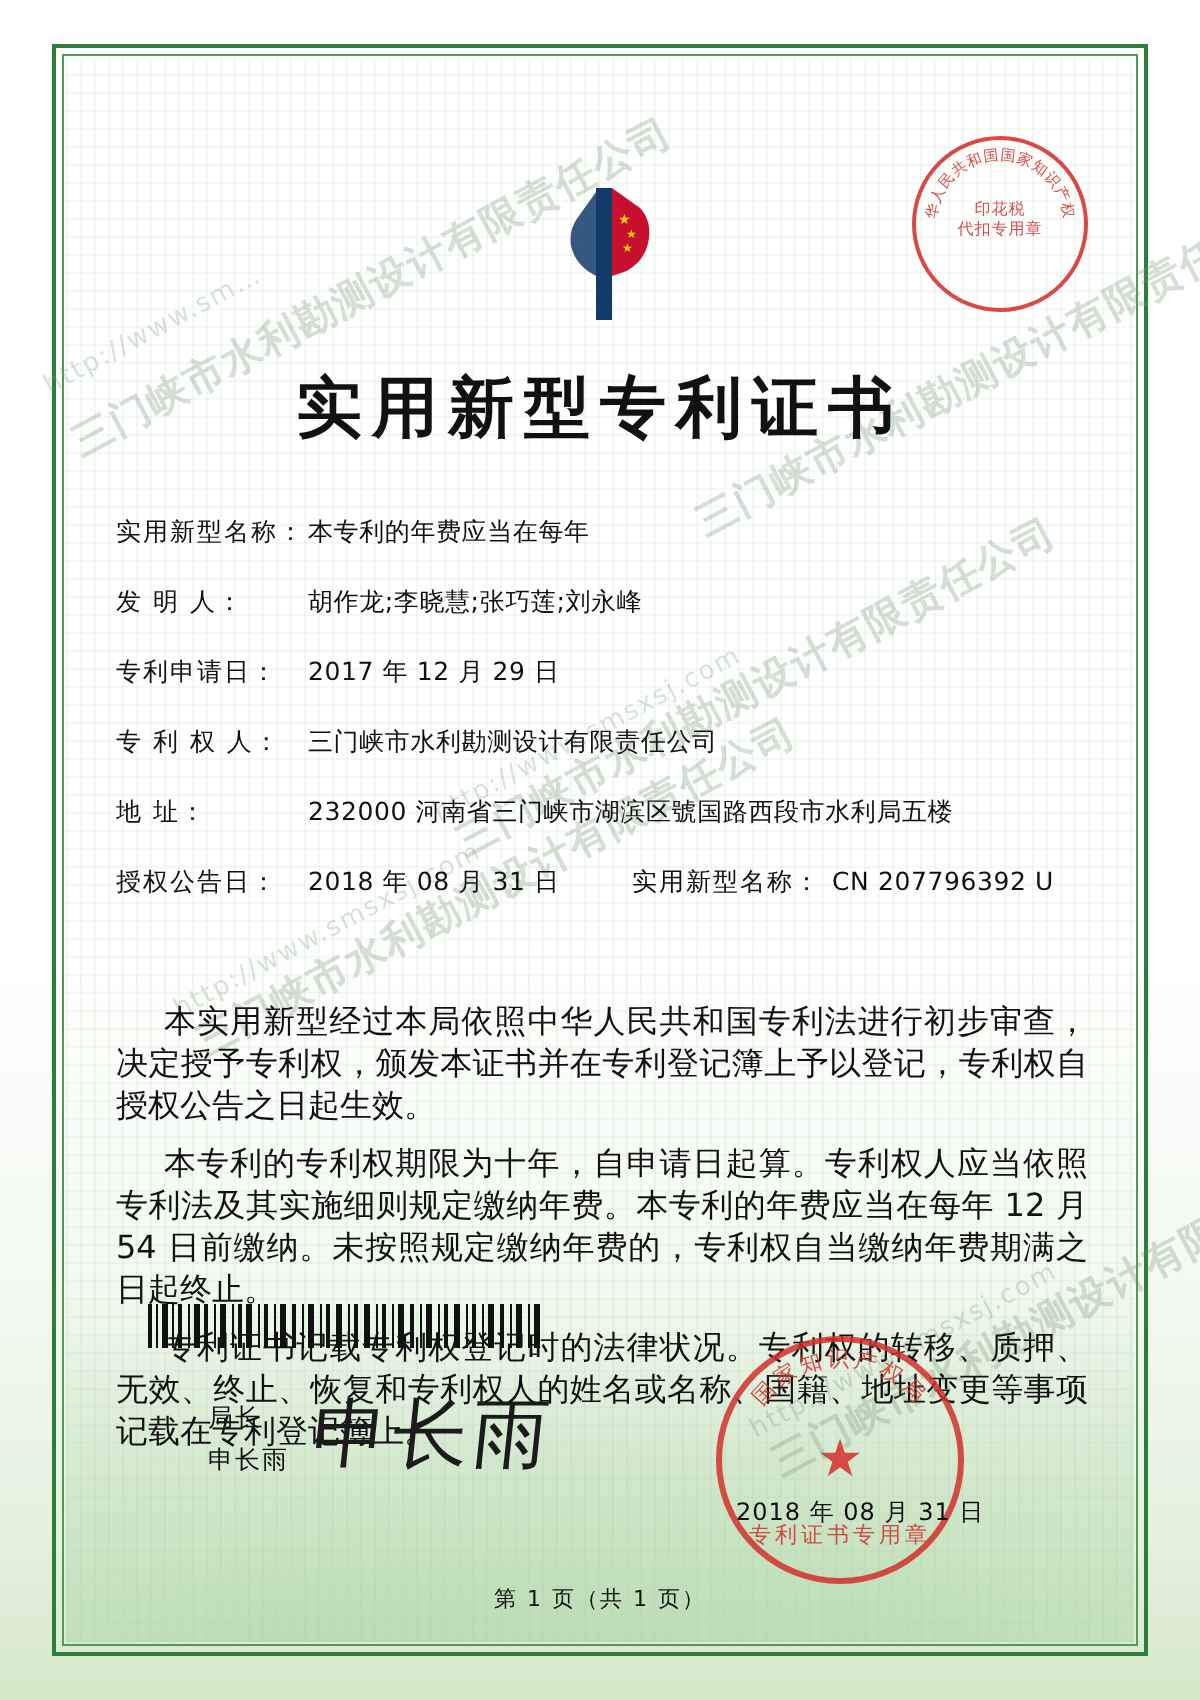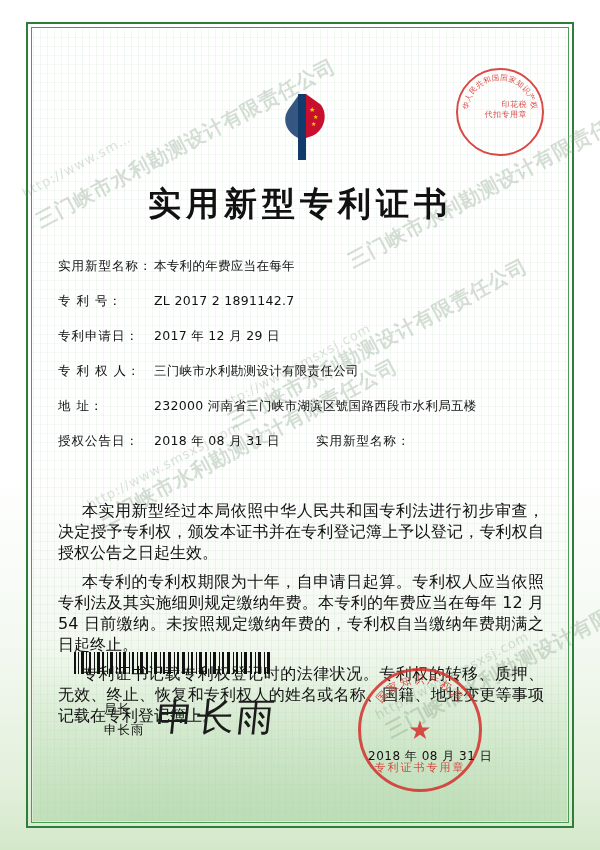--- a/index.html
+++ b/index.html
@@ -85,23 +85,23 @@
     position: absolute;
     right: 56px; top: 68px;
     width: 84px; height: 84px;
     border: 2px solid #d4302c;
     border-radius: 50%;
     color: #d4302c;
     opacity: 0.88;
   }
   .seal-top .inner-text {
     position: absolute;
-    left: 0; right: 15px;
+    left: 0; right: 0;
     top: 30px;
-    text-align: right;
+    text-align: center;
     font-size: 8px;
     line-height: 10px;
     color: #d4302c;
     letter-spacing: 0.5px;
   }
   .seal-top .arc {
     position: absolute;
     left: 0; top: 0;
     width: 84px; height: 84px;
   }
@@ -345,25 +345,25 @@
 
   <div class="main-title">实用新型专利证书</div>
 
   <div class="fields">
 
     <div class="field-row">
       <div class="field-label">实用新型名称：</div>
       <div class="field-value">本专利的年费应当在每年</div>
     </div>
 
-
     <div class="field-row">
-      <div class="field-label">专 利 号：</div>
-      <div class="field-value">ZL 2017 2 1891142.7</div>
-    </div>
+      <div class="field-label">发 明 人：</div>
+      <div class="field-value">胡作龙;李晓慧;张巧莲;刘永峰</div>
+    </div>
+
 
     <div class="field-row">
       <div class="field-label">专利申请日：</div>
       <div class="field-value">2017 年 12 月 29 日</div>
     </div>
 
     <div class="field-row">
       <div class="field-label">专 利 权 人：</div>
       <div class="field-value">三门峡市水利勘测设计有限责任公司</div>
     </div>
@@ -373,20 +373,21 @@
       <div class="field-value">232000 河南省三门峡市湖滨区號国路西段市水利局五楼</div>
     </div>
 
     <div class="field-row split">
       <div class="split-left">
         <div class="field-label">授权公告日：</div>
         <div class="field-value">2018 年 08 月 31 日</div>
       </div>
       <div class="split-right">
         <div class="field-label">实用新型名称：</div>
+        <div class="field-value">CN 207796392 U</div>
       </div>
     </div>
 
   </div>
 
   <div class="body-text">
     <p>本实用新型经过本局依照中华人民共和国专利法进行初步审查，决定授予专利权，颁发本证书并在专利登记簿上予以登记，专利权自授权公告之日起生效。</p>
     <p>本专利的专利权期限为十年，自申请日起算。专利权人应当依照专利法及其实施细则规定缴纳年费。本专利的年费应当在每年 12 月 54 日前缴纳。未按照规定缴纳年费的，专利权自当缴纳年费期满之日起终止。</p>
     <p>专利证书记载专利权登记时的法律状况。专利权的转移、质押、无效、终止、恢复和专利权人的姓名或名称、国籍、地址变更等事项记载在专利登记簿上。</p>
   </div>
@@ -457,14 +458,15 @@
       <text>
         <textPath href="#arcBottomSeal" startOffset="50%" text-anchor="middle">国家知识产权局</textPath>
       </text>
       <text x="59" y="100" text-anchor="middle" font-size="10">专利证书专用章</text>
     </svg>
     <div class="star-big">★</div>
   </div>
 
   <div class="issue-date">2018 年 08 月 31 日</div>
 
+  <div class="page-footer">第 1 页（共 1 页）</div>
 
 </div>
 
 </body></html>

